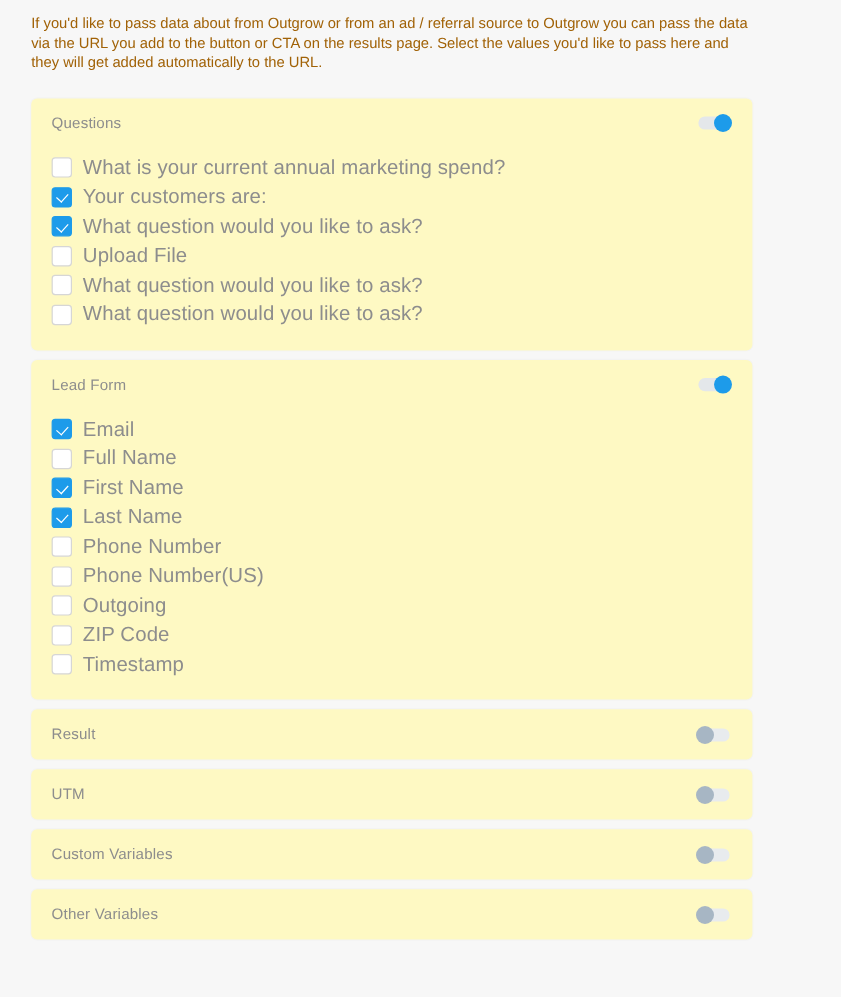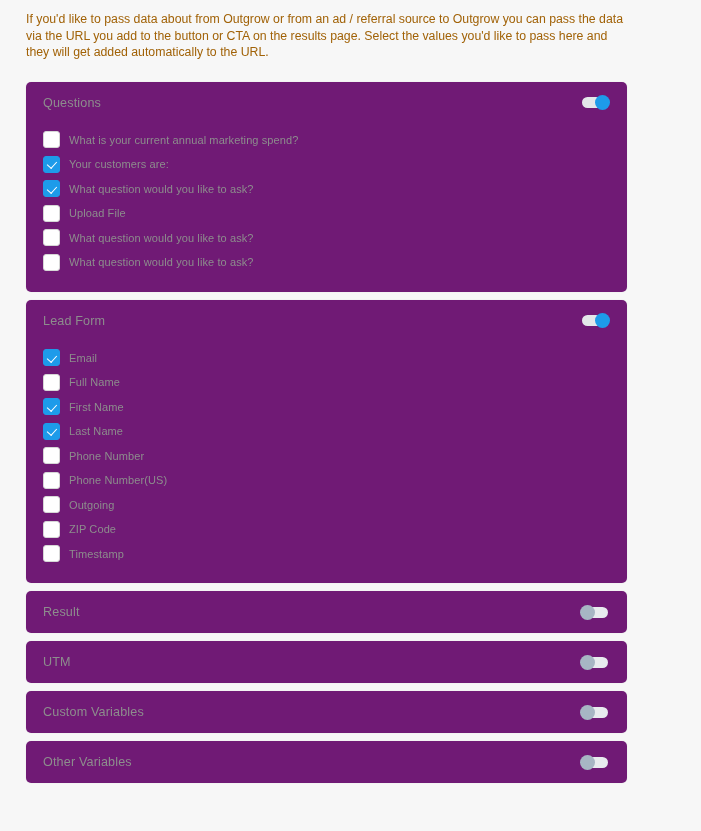--- a/index.html
+++ b/index.html
@@ -39,21 +39,21 @@
     line-height: 16.5px;
     max-width: 604px;
   }
 
   
   .cards {
     margin-top: 21px;
     padding: 0 74px 0 26px;
   }
   .card {
-    background: #701a75;
+    background: #fef9c3;
     border-radius: 5px;
     width: 601px;
     margin-bottom: 8px;
     box-shadow: 0 0 0 1px rgba(0,0,0,0.015);
   }
   .card.collapsed { margin-bottom: 8px; }
 
   .card-head {
     display: flex;
     align-items: center;
@@ -129,21 +129,21 @@
     position: absolute;
     left: 5px;
     top: 2.5px;
     width: 4.5px;
     height: 8px;
     border: solid #ffffff;
     border-width: 0 1.7px 1.7px 0;
     transform: rotate(42deg);
   }
   .cb-label {
-    font-size: 11px;
+    font-size: 17px;
     color: #8d8d8d;
     margin-left: 9px;
     letter-spacing: .1px;
     line-height: 16px;
   }
 </style>
 </head>
 <body>
 
 <div class="page">

